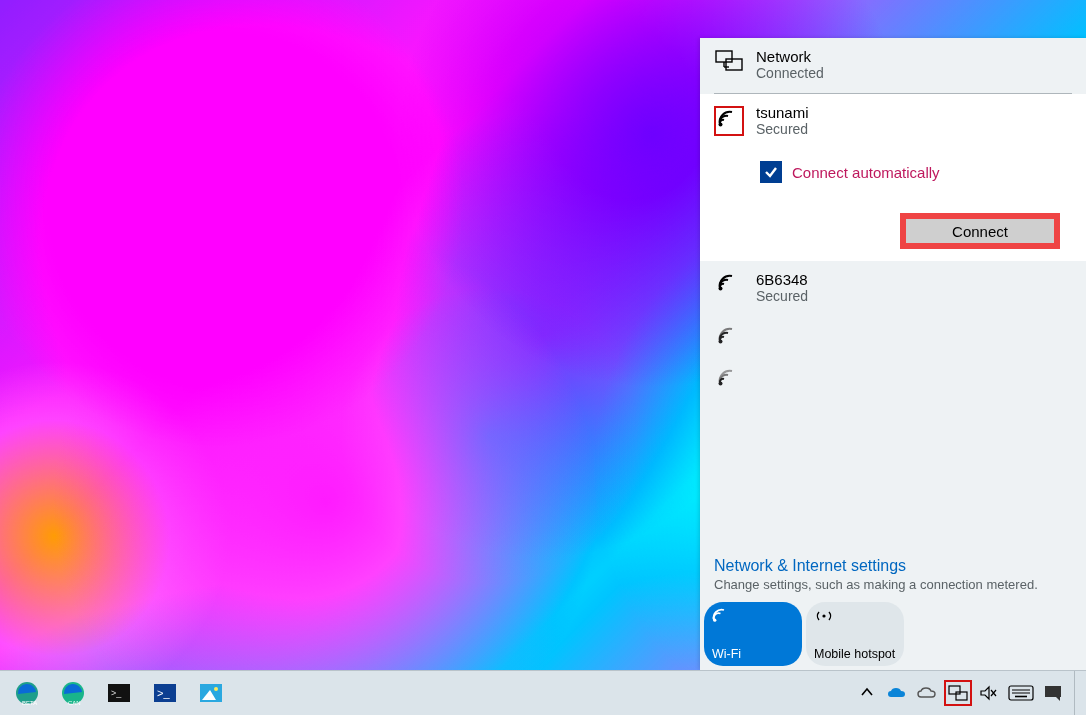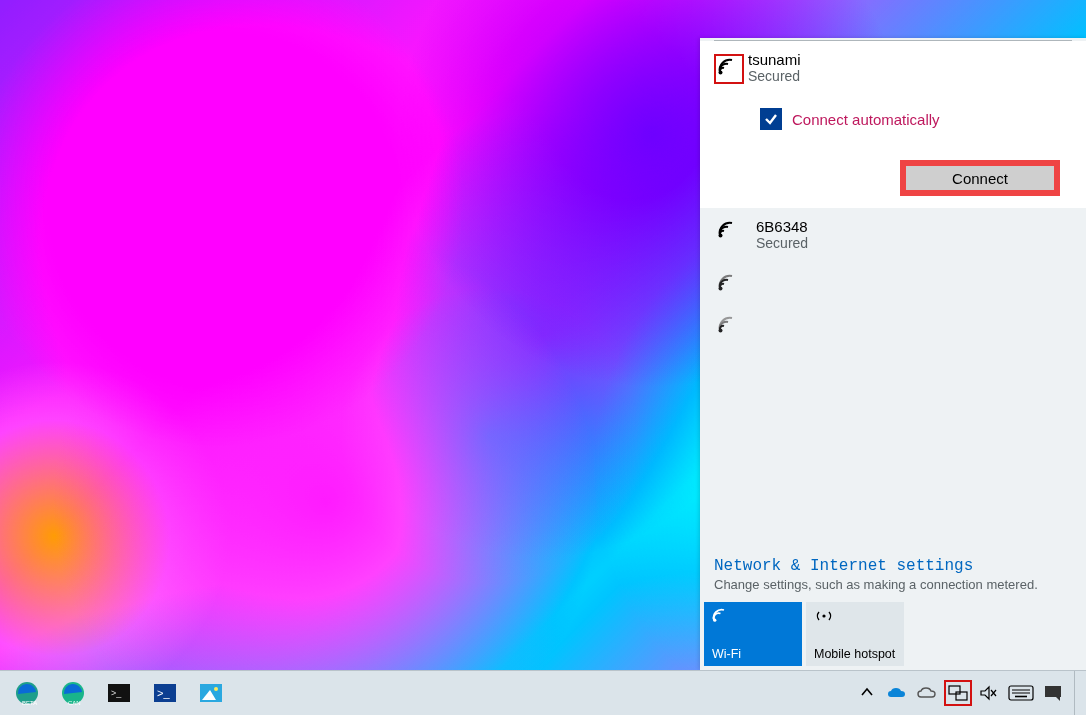--- a/index.html
+++ b/index.html
@@ -52,28 +52,28 @@
   .auto-row .lbl { font-size:15px; color:#be185d; }
   .connect-row { display:flex; justify-content:flex-end; padding: 0 12px 0 0; }
   .btn {
     width:160px; height:36px; background:#cfcfcf; border:6px solid #ef4444;
     font-size:15px; color:#000; cursor:pointer;
   }
 
   .settings {
     padding:10px 14px 6px 14px;
   }
-  .settings .title { color:#0067c0; font-size:16px;font-family:Liberation Mono, monospace; }
+  .settings .title { color:#0067c0; font-size:16px; }
   .settings .hint { color:#5a6266; font-size:13px; margin-top:2px; }
 
   .tiles { display:flex; gap:4px; padding:4px; }
   .tile {
     width:98px; height:64px; background:#dfe6ea;
     display:flex; flex-direction:column; justify-content:space-between;
-    padding:6px 6px 4px 8px; font-size:12.5px; color:#000; cursor:pointer;
+    padding:6px 6px 4px 8px; font-size:12.5px; color:#000; cursor:pointer;border-radius:19px;
   }
   .tile.active { background:#0078d7; color:#fff; }
   .tile .tlabel { font-size:12.5px; line-height:1.1; }
 
   
   .taskbar {
     position:absolute; left:0; right:0; bottom:0; height:45px;
     background:#dbe4ea; border-top:1px solid #b9c3ca;
     display:flex; align-items:center; justify-content:space-between;
     padding:0 4px 0 6px;
@@ -92,24 +92,38 @@
   svg { overflow:visible; }
 </style>
 </head>
 <body>
 
 <div class="wallpaper"></div>
 
 <div class="flyout">
   <div class="netlist">
 
+    <div class="net-item">
+      <span class="icon-wrap">
+        <svg width="28" height="22">
+          <rect x="1" y="1" width="16" height="11" fill="none" stroke="#000" stroke-width="1.4"></rect>
+          <rect x="11" y="9" width="16" height="11" fill="none" stroke="#000" stroke-width="1.4"></rect>
+          <line x1="9" y1="12" x2="9" y2="17" stroke="#000" stroke-width="1.4"></line>
+          <line x1="9" y1="17" x2="14" y2="17" stroke="#000" stroke-width="1.4"></line>
+        </svg>
+      </span>
+      <div class="labels">
+        <div class="name">Network</div>
+        <div class="status">Connected</div>
+      </div>
+    </div>
     <div class="divider"></div>
 
     <div class="net-item selected" style="flex-direction:column; align-items:stretch;">
-      <div style="display:flex; gap:4px; align-items:flex-end;">
+      <div style="display:flex; gap:12px; align-items:flex-start;">
         <span class="icon-wrap">
           <span class="highlight-box">
             <span>
               <svg width="24" height="20">
                 <path d="M3 15 A10 10 0 0 1 15 3" fill="none" stroke="#000" stroke-width="2"></path>
                 <path d="M3 15 A6.5 6.5 0 0 1 11 7" fill="none" stroke="#000" stroke-width="2"></path>
                 <path d="M3 15 A3.2 3.2 0 0 1 7 11" fill="none" stroke="#000" stroke-width="2"></path>
                 <circle cx="3.5" cy="15.5" r="2" fill="#000"></circle>
               </svg>
             </span>

